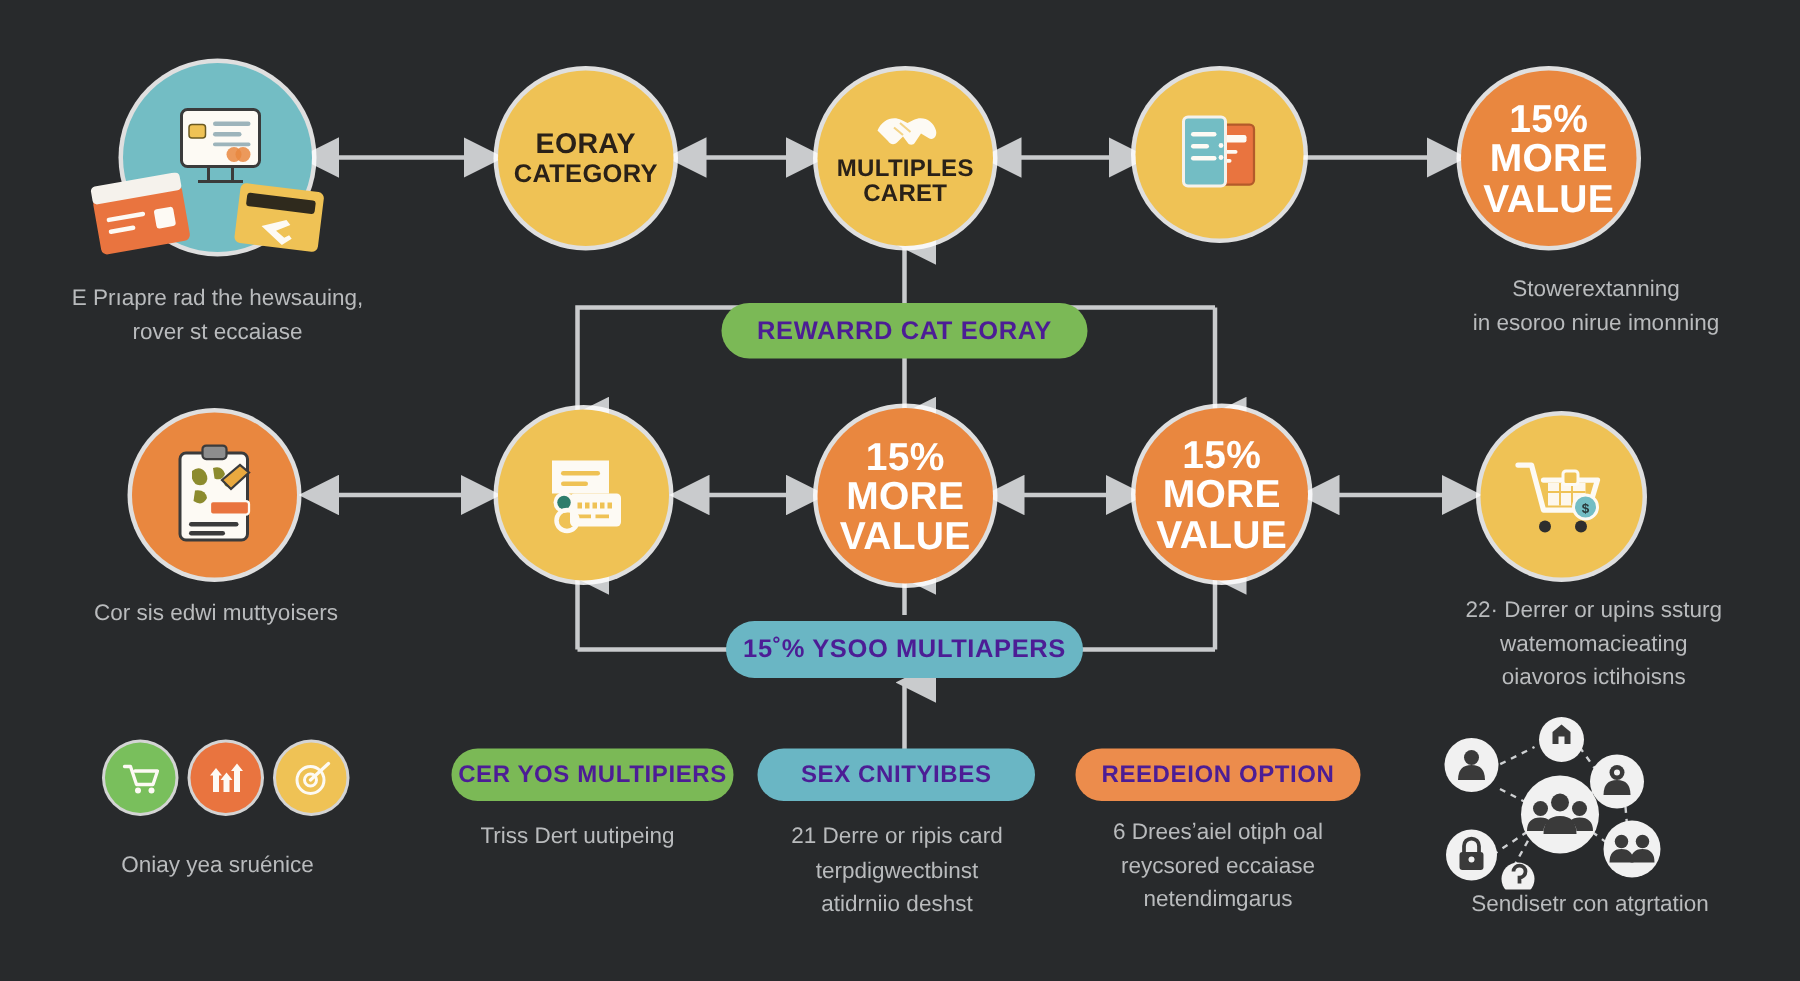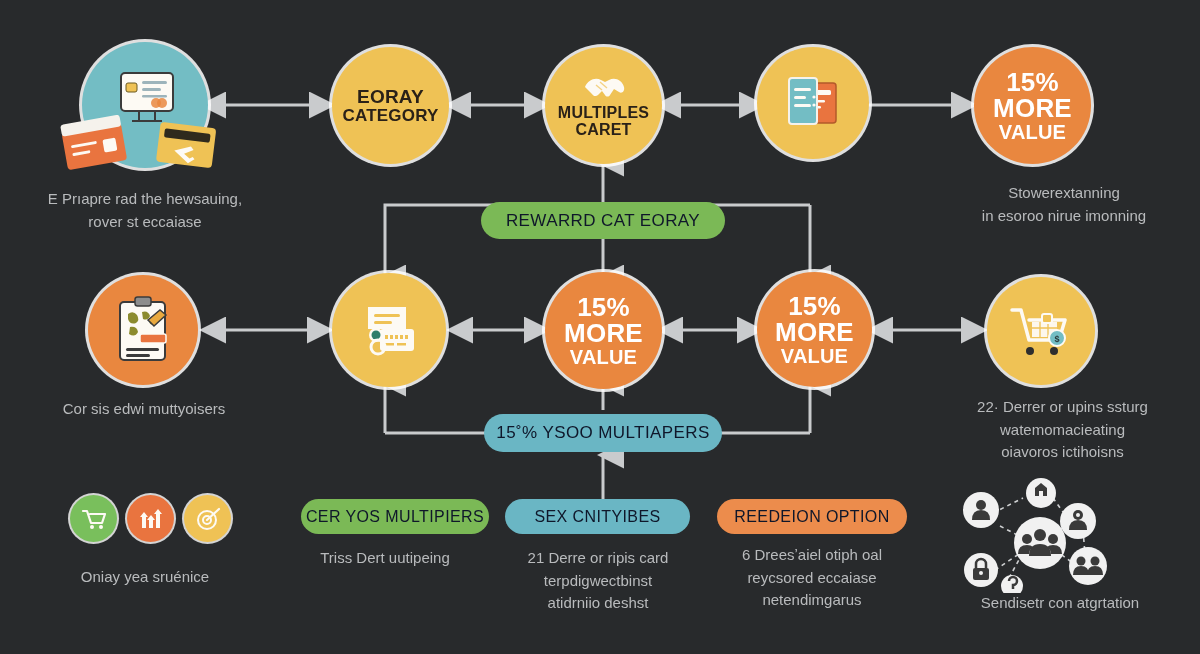--- a/index.html
+++ b/index.html
@@ -25,28 +25,28 @@
   .node .cap{
     font-weight:bold;line-height:1.02;letter-spacing:.2px;
   }
   .node.yellow{background:#efc255;}
   .node.orange{background:#e9873f;text-align:right;}
   .node.teal{background:#73bdc4;}
 
   .pct{color:#ffffff;}
   .pct .l1{font-size:26px;}
   .pct .l2{font-size:26px;}
-  .pct .l3{font-size:20px;}
+  .pct .l3{font-size:26px;}
   .dark-cap{color:#2a2118;}
 
   
   .banner{
     position:absolute;border-radius:22px;
     display:flex;align-items:center;justify-content:center;
-    color:#0f172a;font-weight:normal;
+    color:#4c1d95;font-weight:bold;
     letter-spacing:.4px;
     box-sizing:border-box;
     text-align:center;
   }
   .banner.green{background:#7bb956;}
   .banner.blue{background:#6ab6c4;}
   .banner.orange{background:#ec8c4c;}
 
   
   .cap-text{

